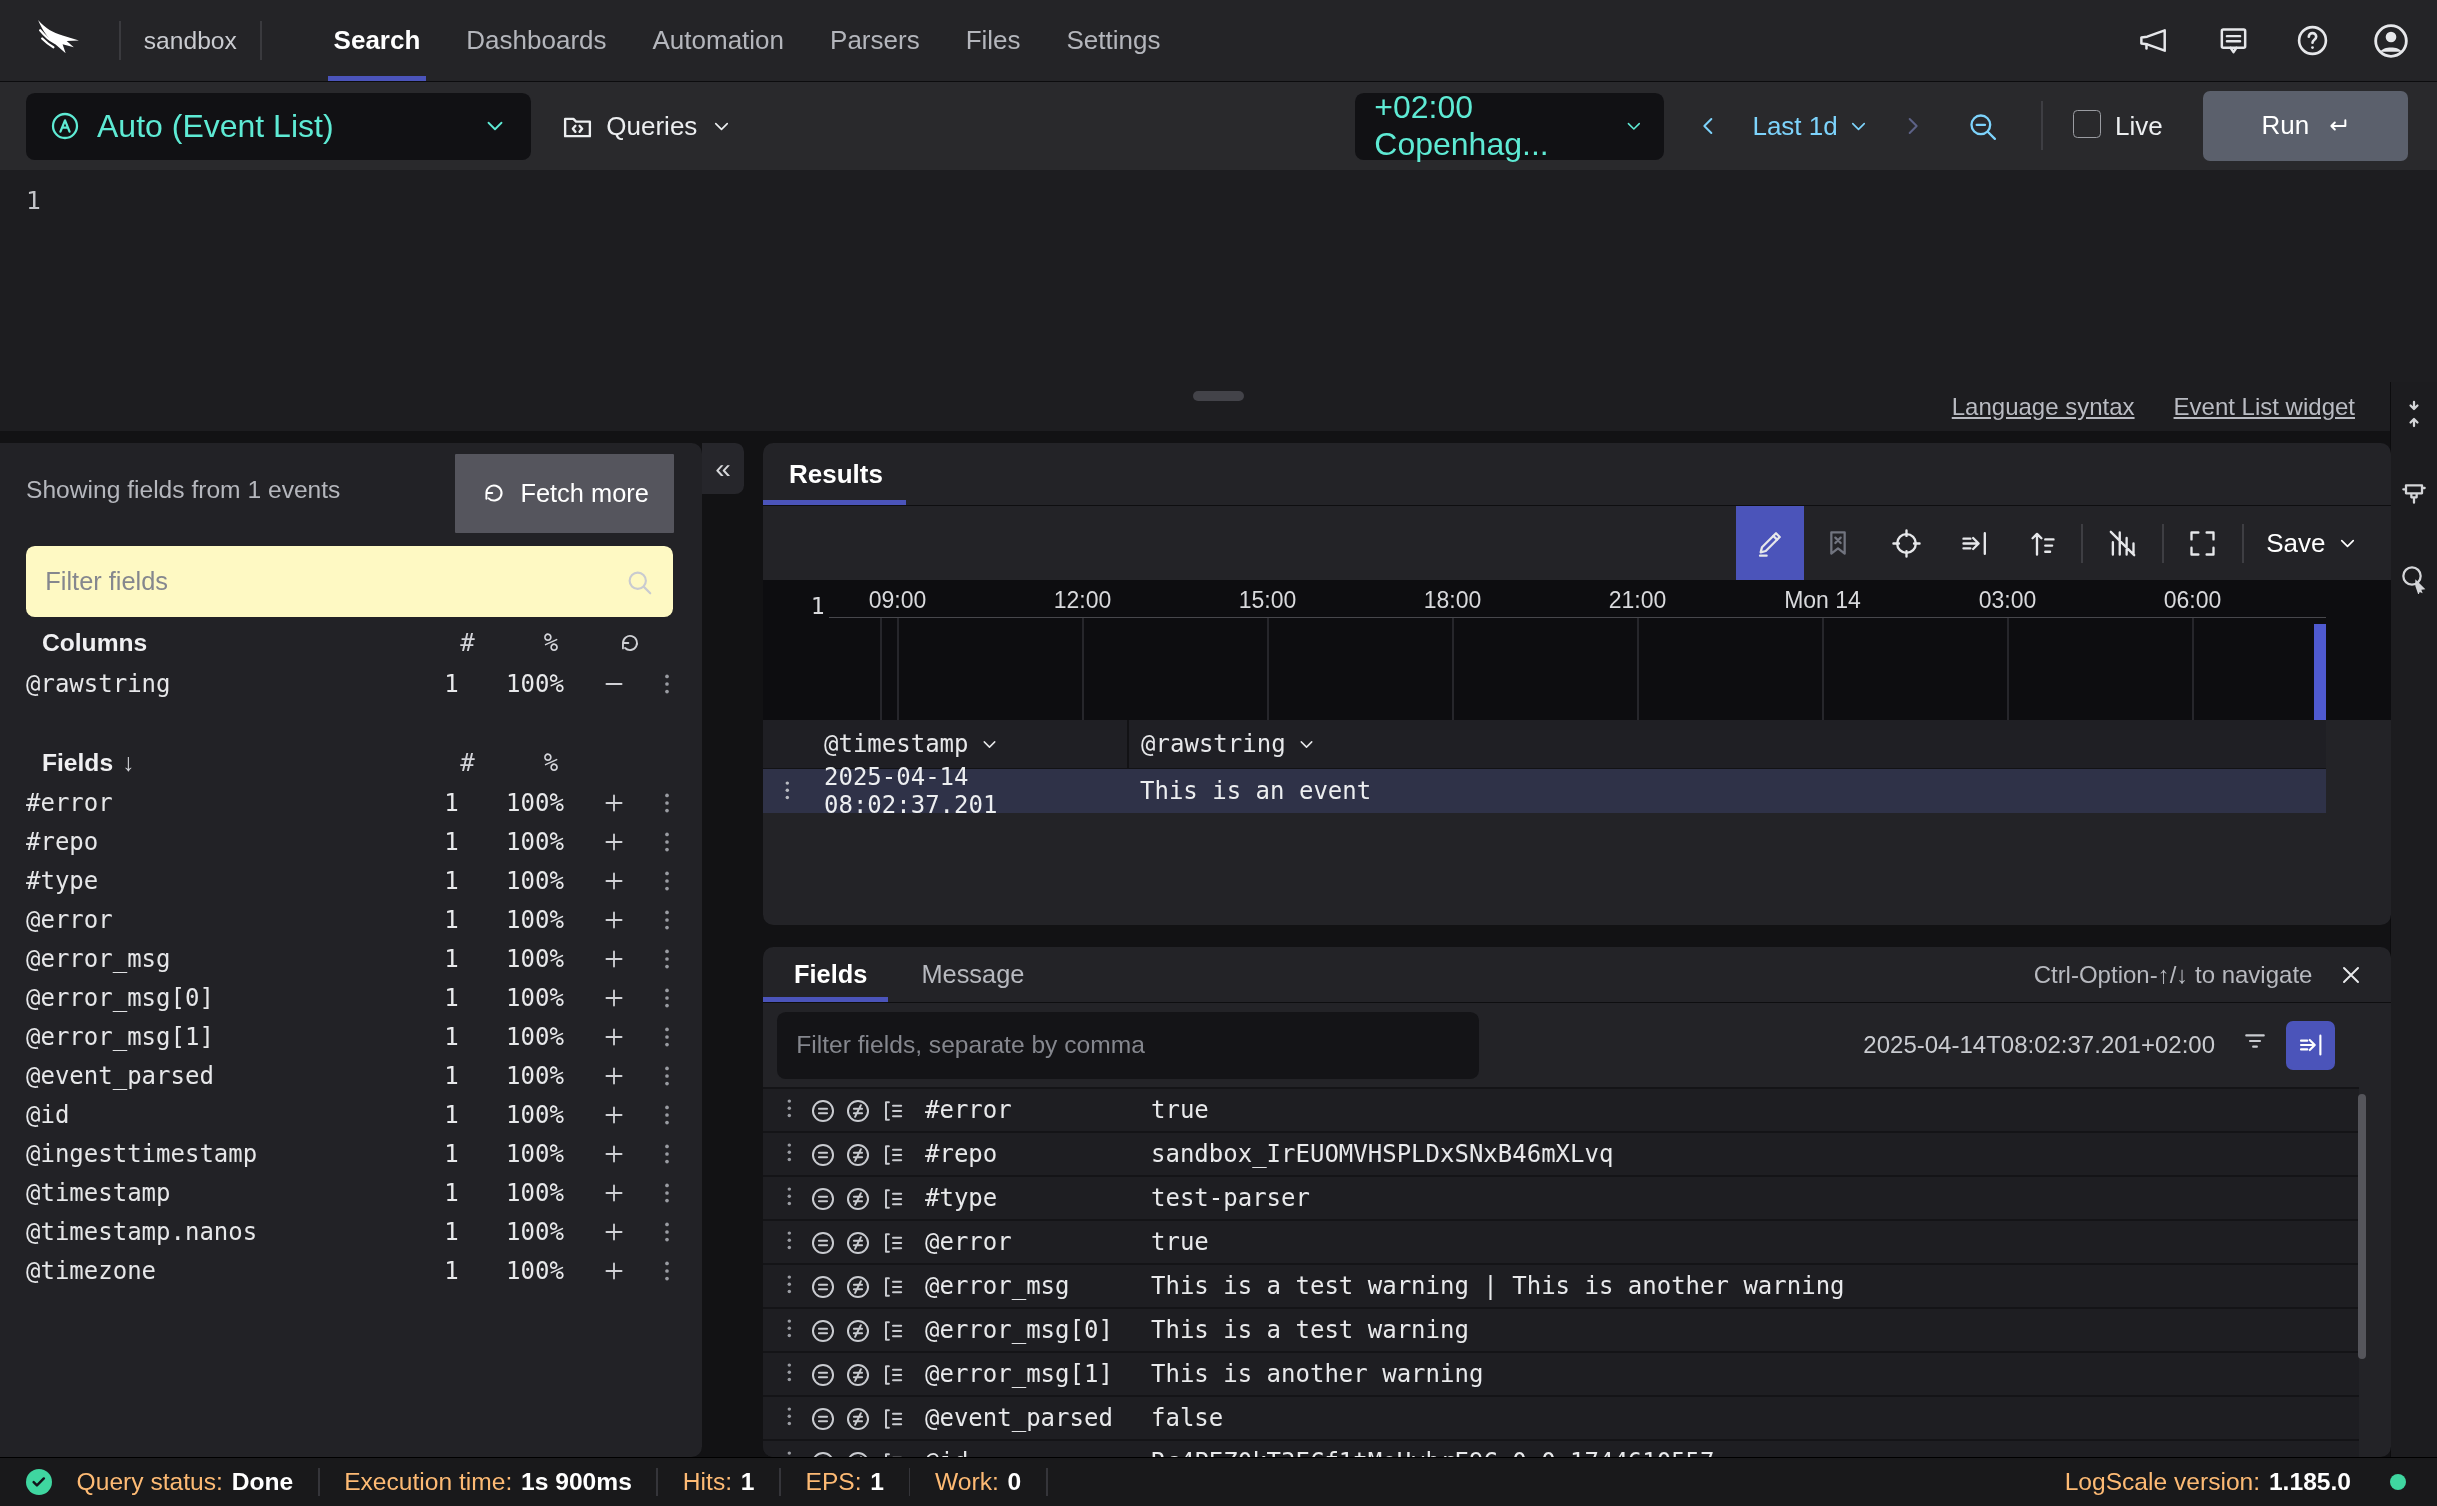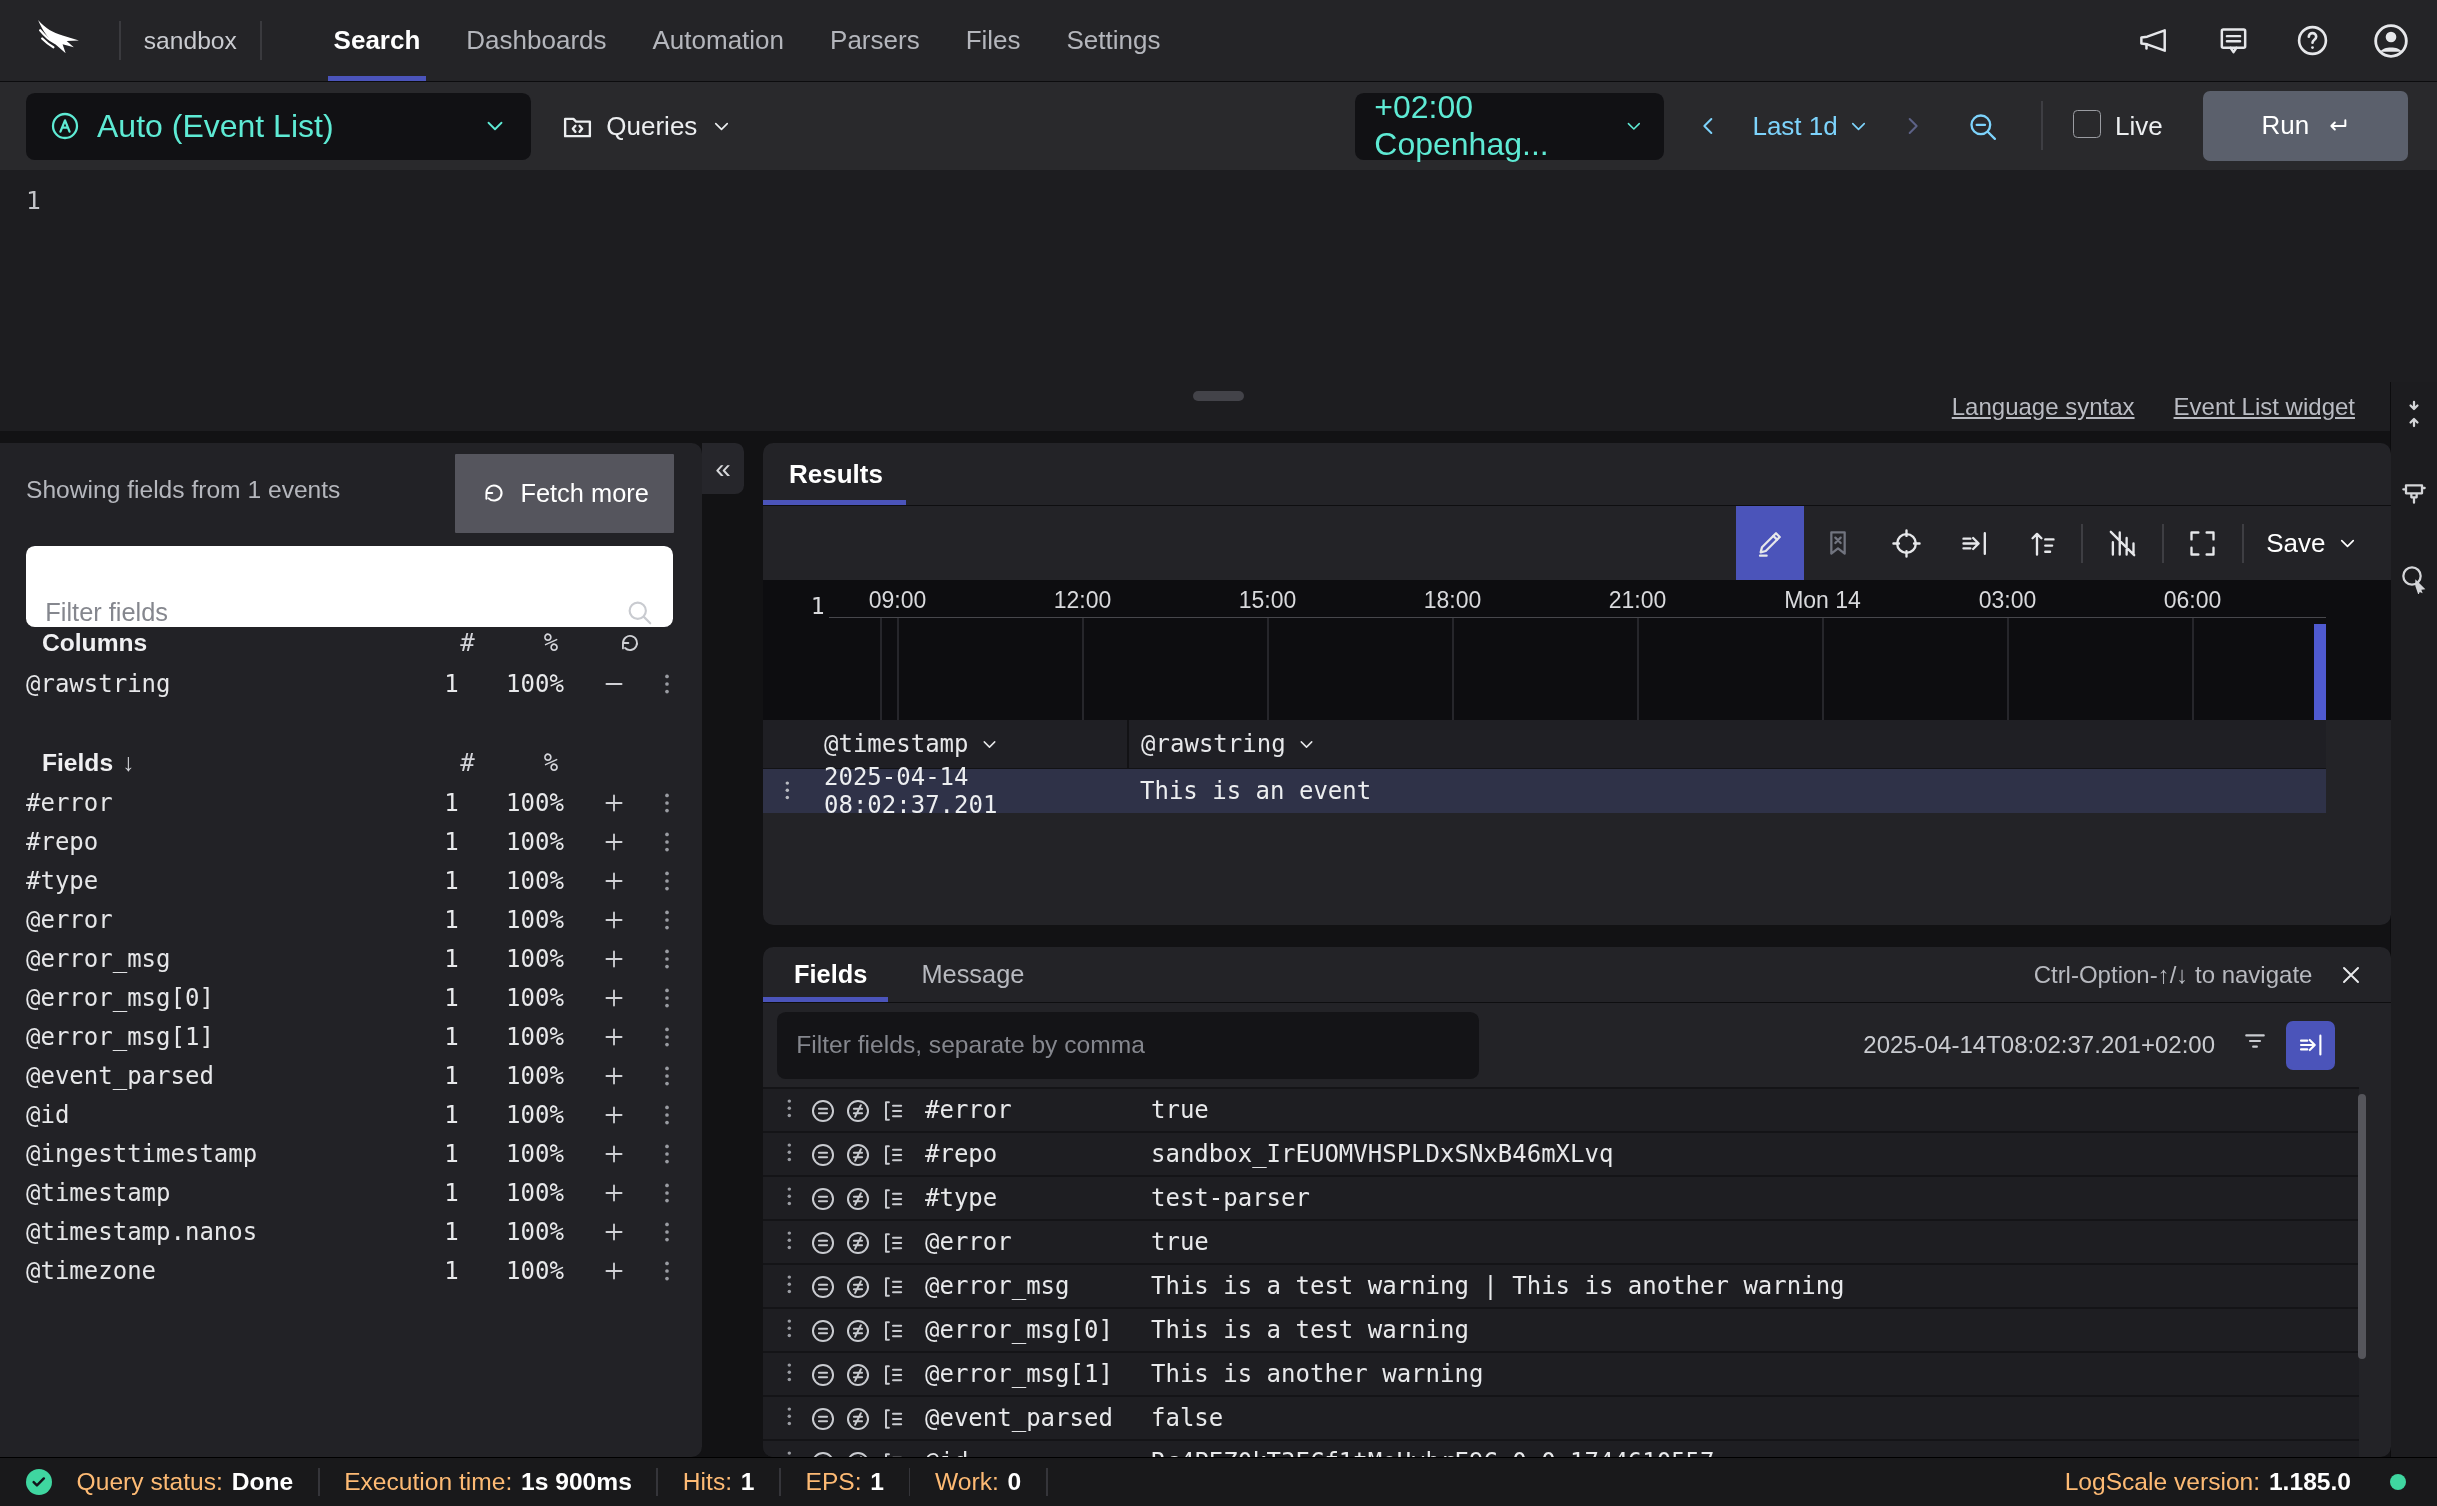--- a/index.html
+++ b/index.html
@@ -47,21 +47,21 @@
 
 .right-rail{position:absolute;left:2390px;top:382px;width:47px;height:1075px;background:#1c1c1f;border-left:1.8px solid #0c0c0e;display:flex;flex-direction:column;align-items:center;gap:47px;padding-top:16px;color:#d4d5d8}
 
 
 .main{position:absolute;left:0;top:431px;width:2390px;height:1026px}
 .left-panel{position:absolute;left:0;top:12.3px;width:702px;height:1014px;background:#222226;border-radius:0 10.5px 10.5px 0}
 .collapse-tab{position:absolute;left:702px;top:12.3px;width:42px;height:51px;background:#26262b;border-radius:0 8.8px 8.8px 0;display:flex;align-items:center;justify-content:center;font-size:28px;color:#d6d7da;cursor:pointer}
 
 .summary{position:absolute;left:26px;top:33px;font-size:24.6px;color:#b5b7bd}
 .fetch-btn{position:absolute;left:455px;top:10.5px;width:219px;height:79px;background:#55555d;border-radius:1px;display:flex;align-items:center;justify-content:center;gap:12.3px;font-size:25.4px;color:#fff}
-.lp-filter{position:absolute;left:26px;top:103px;width:647px;height:81px;background:#ffffff;border-radius:8.8px;display:flex;align-items:flex-end;padding:0 19.3px}
+.lp-filter{position:absolute;left:26px;top:103px;width:647px;height:71px;background:#fef9c3;border-radius:8.8px;display:flex;align-items:center;padding:0 19.3px}
 .lp-filter .ph{font-size:25.4px;color:#85878e;flex:1}
 .lp-filter{color:#c9cbd0}
 
 .fgrid{display:grid;grid-template-columns:386px 79px 88px 70px 35px;align-items:center;padding-left:26px;padding-right:17.5px;height:39px}
 .fgrid .c-name{font-size:24px;color:#e6e7e9;white-space:nowrap;overflow:hidden}
 .fgrid .c-cnt{text-align:center;font-size:24px}
 .fgrid .c-pct{text-align:center;font-size:24px}
 .fgrid .c-act{display:flex;justify-content:center;color:#d0d1d5}
 .fgrid .c-kebab{display:flex;justify-content:center;color:#9a9ca2}
 .sect-head{position:absolute;left:16px;width:702px}

